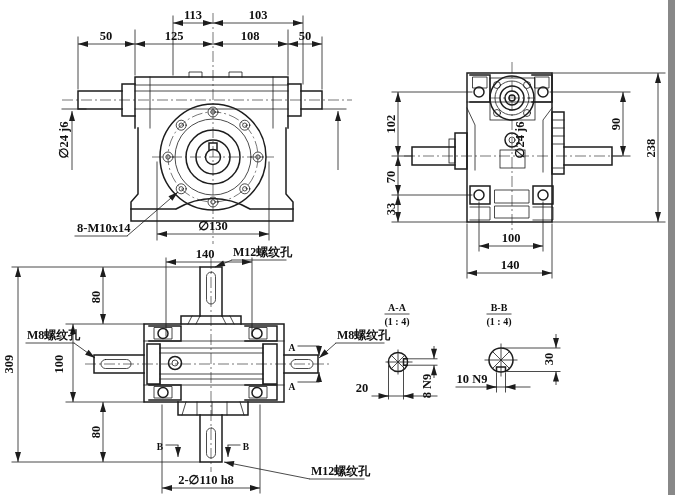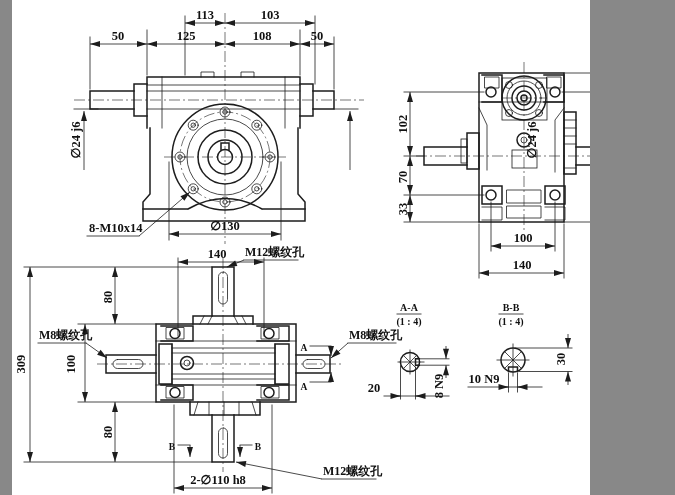--- a/index.html
+++ b/index.html
@@ -1,17 +1,17 @@
 <!DOCTYPE html>
 <html><head>
 <meta charset="utf-8">
 <style>
   html,body{margin:0;padding:0;background:#888;}
-  #sheet{width:578px;height:495px;background:#ffffff;position:relative;overflow:hidden;
-         font-family:"Liberation Serif", serif;margin-left:12px;}
+  #sheet{width:668px;height:495px;background:#ffffff;position:relative;overflow:hidden;
+         font-family:"Liberation Serif", serif;}
   svg{display:block;}
   .thick{stroke:#1d1d1d;stroke-width:1.5;fill:none;stroke-linecap:square;}
   .thin{stroke:#1d1d1d;stroke-width:0.8;fill:none;stroke-linecap:square;}
   .cl{stroke:#1d1d1d;stroke-width:0.6;fill:none;stroke-dasharray:11 3 2 3;}
   .dim{stroke:#1d1d1d;stroke-width:0.8;fill:none;}
   text{fill:#111;font-family:"Liberation Serif", serif;font-weight:bold;}
   .t-dim{font-size:12.5px;text-anchor:middle;}
   .t-dimL{font-size:12.5px;text-anchor:start;}
   .t-cjk{font-size:12px;text-anchor:start;font-family:"Liberation Serif","DejaVu Sans",sans-serif;}
   .t-sec{font-size:10px;text-anchor:middle;}

